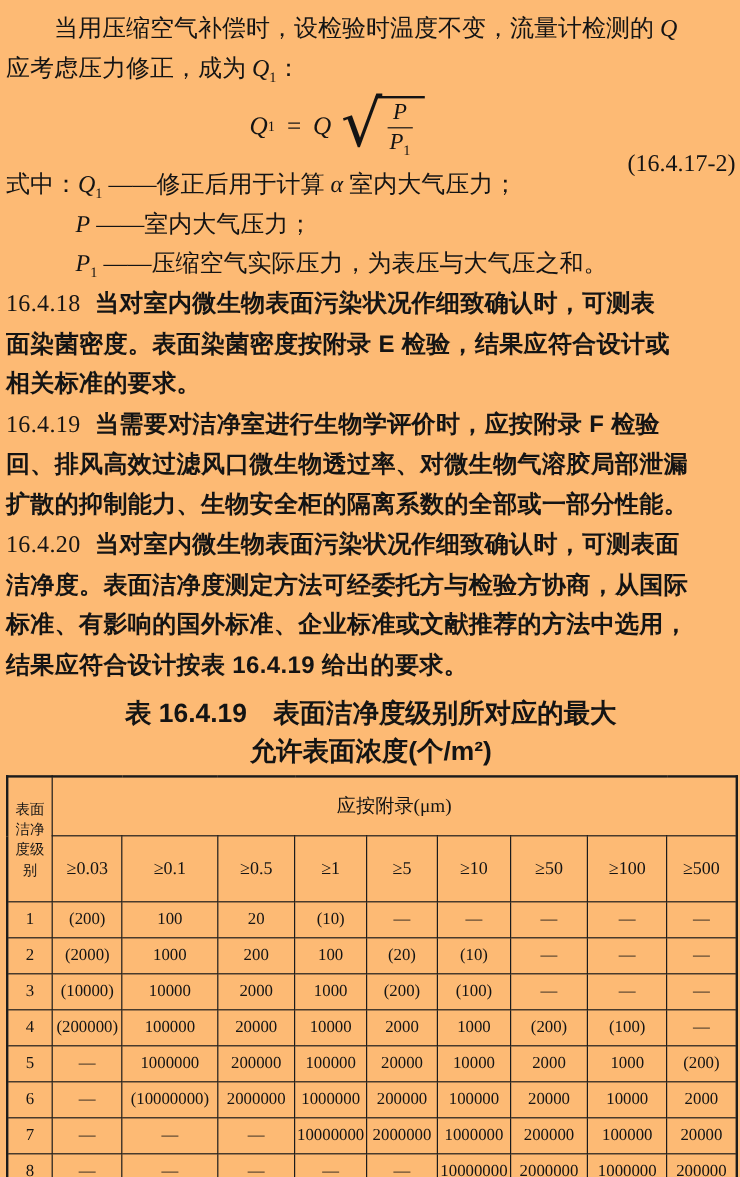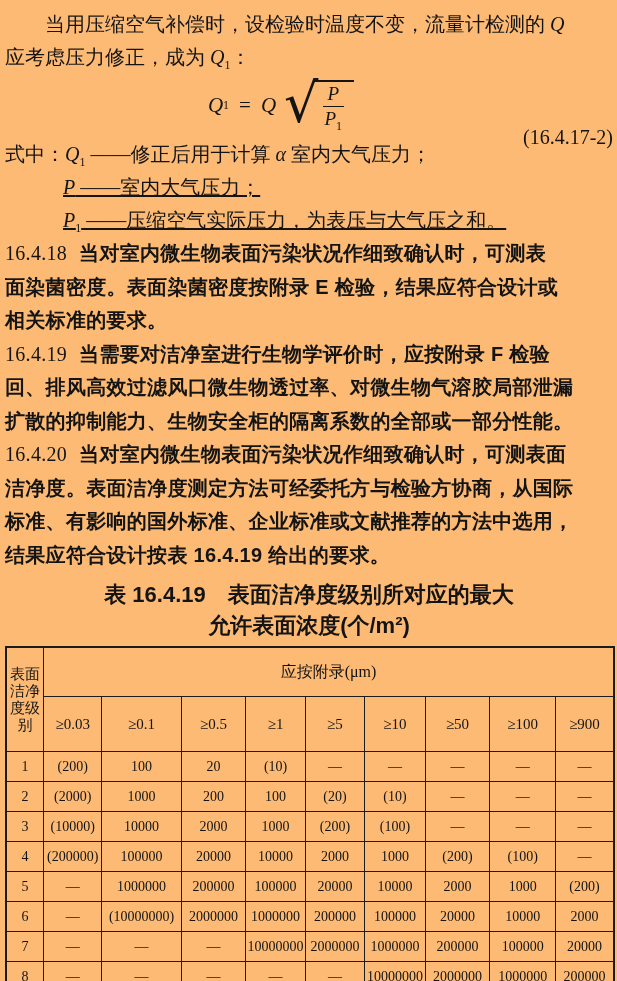--- a/index.html
+++ b/index.html
@@ -3,21 +3,21 @@
 <meta charset="utf-8">
 <style>
   html,body{margin:0;padding:0;background:#ffffff;}
   body{width:617px;height:981px;overflow:hidden;
        font-family:"Liberation Serif","DejaVu Serif",serif;color:#141414;}
   .page{width:617px;height:981px;box-sizing:border-box;padding:8px 4px 0 5px;background:#fdba74;}
 
   
   .bodyline{font-size:20px;line-height:33px;height:33px;white-space:nowrap;}
   .indent2{padding-left:40px;}
-  .hang{padding-left:58px;text-decoration:underline;}
+  .hang{padding-left:58px;}
   .math-it{font-style:italic;font-family:"Liberation Serif",serif;}
   sub.subs{font-size:12px;line-height:0;}
 
   
   .clause-line{font-family:"Liberation Sans","DejaVu Sans",sans-serif;font-weight:700;
                font-size:20px;line-height:33.5px;height:33.5px;white-space:nowrap;letter-spacing:.3px;}
   .clause-num{margin-right:12px;font-family:"Liberation Serif",serif;font-weight:400;margin-top:11px;}
 
   
   .formula-row{position:relative;height:58px;margin:2px 0 4px;display:flex;
@@ -36,21 +36,21 @@
   
   .tbl-caption{font-family:"Liberation Sans","DejaVu Sans",sans-serif;font-weight:700;
                text-align:center;font-size:22px;line-height:31px;height:31px;}
   .tbl-caption.first{margin-top:7px;}
 
   
   table.conc{width:610px;margin:5px 0 0 0;border-collapse:collapse;table-layout:fixed;
              border:2px solid #1c1c1c;font-family:"Liberation Serif","DejaVu Serif",serif;}
   table.conc td,table.conc th{border:1px solid #1c1c1c;text-align:center;vertical-align:middle;
              padding:0;font-weight:400;white-space:nowrap;overflow:visible;}
-  .corner-cell{font-size:15px;line-height:17px;}
+  .corner-cell{font-size:12px;line-height:17px;}
   .span-header{font-size:16px;height:48px;}
   .sub-header{font-size:15px;height:54px;}
   .data-row td{font-size:14px;height:29px;}
 </style>
 </head>
 <body>
 
 <div class="page">
 
   <div class="bodyline indent2"><span>当用压缩空气补偿时，设检验时温度不变，流量计检测的 </span><span class="math-it">Q</span></div>
@@ -118,21 +118,21 @@
     </tr>
     <tr class="sub-header-row">
       <th class="sub-header">≥0.03</th>
       <th class="sub-header">≥0.1</th>
       <th class="sub-header">≥0.5</th>
       <th class="sub-header">≥1</th>
       <th class="sub-header">≥5</th>
       <th class="sub-header">≥10</th>
       <th class="sub-header">≥50</th>
       <th class="sub-header">≥100</th>
-      <th class="sub-header">≥900</th>
+      <th class="sub-header">≥500</th>
     </tr>
     <tr class="data-row">
       <td>1</td>
       <td>(200)</td>
       <td>100</td>
       <td>20</td>
       <td>(10)</td>
       <td>—</td>
       <td>—</td>
       <td>—</td>

